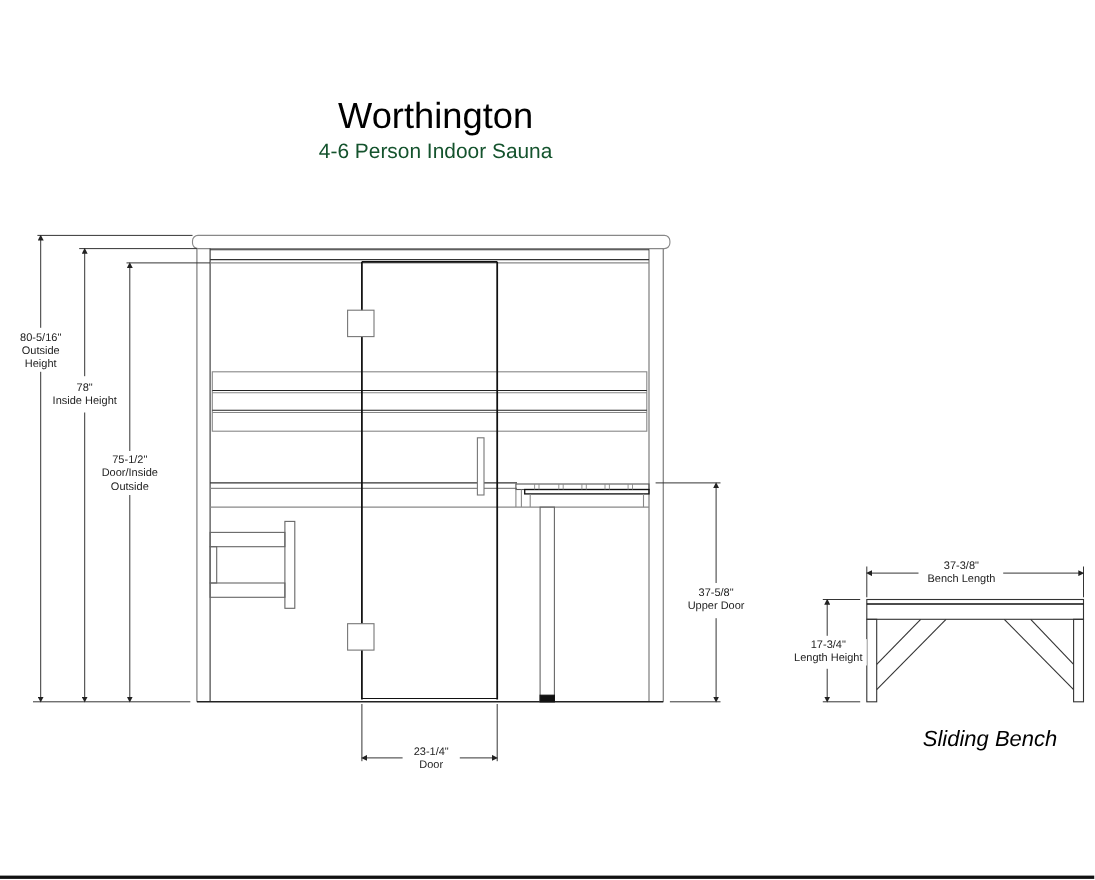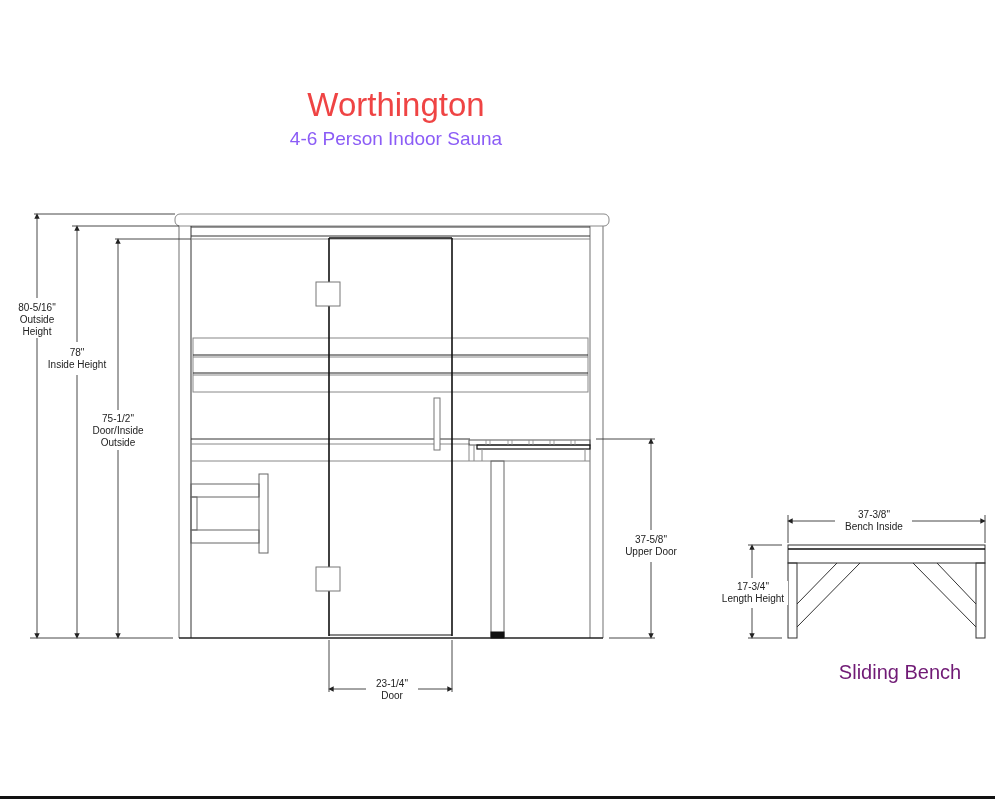--- a/index.html
+++ b/index.html
@@ -1,25 +1,25 @@
 <!DOCTYPE html>
 <html><head>
 <meta charset="utf-8">
 <style>
   html, body { margin: 0; padding: 0; background: #ffffff; }
   body { width: 995px; height: 800px; position: relative; overflow: hidden;
          font-family: "Liberation Sans", sans-serif; color: #111; }
   .title { position: absolute; left: 246px; top: 86px; width: 300px; text-align: center;
-           font-size: 33px; line-height: 38px; color: #ef4444; }
+           font-size: 33px; line-height: 38px; color: #000000; }
   .subtitle { position: absolute; left: 246px; top: 127px; width: 300px; text-align: center;
-              font-size: 19px; line-height: 24px; color: #8b5cf6; }
+              font-size: 19px; line-height: 24px; color: #14532d; }
   .lbl { position: absolute; font-size: 10px; line-height: 12px; text-align: center;
          color: #222; background: #fff; }
   .caption { position: absolute; left: 820px; top: 660px; width: 160px; text-align: center;
-             font-size: 20px; line-height: 24px; color: #701a75; }
+             font-size: 20px; line-height: 24px; color: #000000; font-style: italic; }
   svg.drawing { position: absolute; left: 0; top: 0; }
   .bottom-rule { position: absolute; left: 0; top: 796px; width: 995px; height: 3px; background: #111; }
 </style>
 </head>
 <body>
 
 <div class="title">Worthington</div>
 <div class="subtitle">4-6 Person Indoor Sauna</div>
 
 <svg class="drawing" width="995" height="800" viewBox="0 0 995 800" xmlns="http://www.w3.org/2000/svg">
@@ -183,21 +183,21 @@
   <div>Upper Door</div>
 </div>
 
 <div class="lbl" style="left:366px; top:678px; width:52px;">
   <div>23-1/4"</div>
   <div>Door</div>
 </div>
 
 <div class="lbl" style="left:836px; top:509px; width:76px;">
   <div>37-3/8"</div>
-  <div>Bench Inside</div>
+  <div>Bench Length</div>
 </div>
 <div class="lbl" style="left:718px; top:581px; width:70px;">
   <div>17-3/4"</div>
   <div>Length Height</div>
 </div>
 
 <div class="caption">Sliding Bench</div>
 
 <div class="bottom-rule"></div>
 

